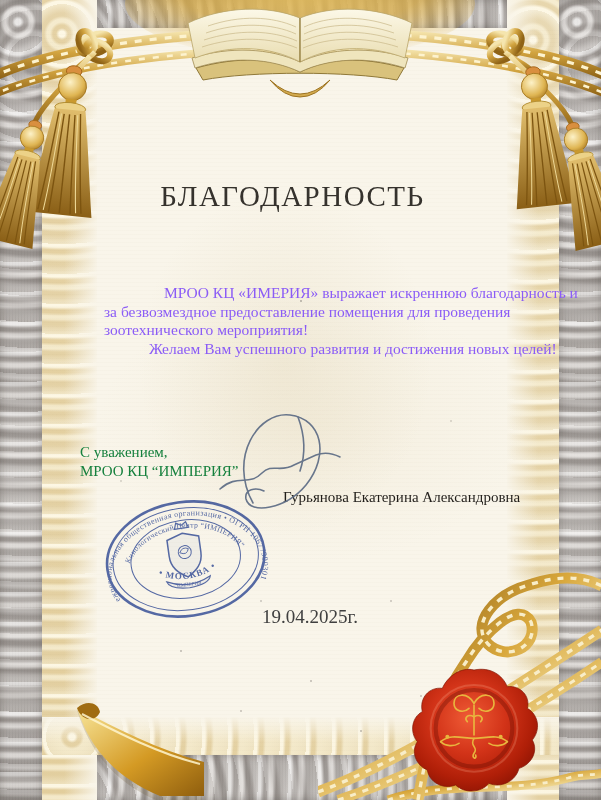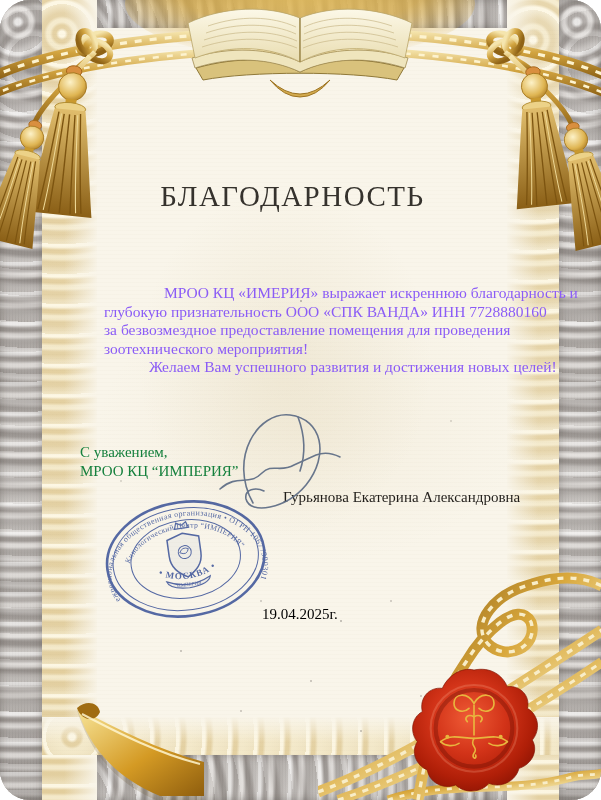--- a/index.html
+++ b/index.html
@@ -1,18 +1,18 @@
 <!DOCTYPE html>
 <html><head>
 <meta charset="utf-8">
 <style>
   html,body{margin:0;padding:0;background:#ffffff;}
   .page{
     position:relative;width:601px;height:800px;overflow:hidden;
-    background:#f9f5ea;font-family:"Liberation Serif",serif;color:#26231f;border-radius:30px;
+    background:#f9f5ea;font-family:"Liberation Serif",serif;color:#26231f;
   }
   
   .bgray{
     position:absolute;z-index:1;
     background:
       repeating-radial-gradient(circle at 18px 22px, rgba(255,255,255,.5) 0 3px, rgba(148,142,138,.5) 6px 9px, rgba(233,230,227,.55) 12px 15px, rgba(128,122,118,.4) 18px 21px, rgba(255,255,255,0) 30px),
       repeating-radial-gradient(circle at 34px 62px, rgba(242,240,238,.6) 0 4px, rgba(142,136,132,.45) 8px 11px, rgba(222,219,216,.5) 15px 18px, rgba(255,255,255,0) 26px),
       repeating-linear-gradient(90deg, rgba(0,0,0,.04) 0 1px, rgba(255,255,255,.05) 1px 3px),
       linear-gradient(135deg,#cac6c3 0%,#b0aba7 38%,#c4c0bc 62%,#a5a09c 100%);
     box-shadow:inset 0 0 8px rgba(60,55,50,.35);
@@ -67,21 +67,21 @@
     transform:translateX(-8px);
     font-size:29px;letter-spacing:1.5px;color:#35322d;
   }
   .bodytext{position:absolute;z-index:3;left:104px;top:284px;width:418px;}
   .body-line{font-size:15.5px;line-height:18.6px;color:#8b5cf6;white-space:nowrap;}
   .indent1{padding-left:60px;}
   .indent2{padding-left:45px;}
   .closing{position:absolute;z-index:3;left:80px;top:443px;}
   .closing-line{font-size:15px;line-height:19px;color:#15803d;white-space:nowrap;}
   .signee{position:absolute;z-index:3;left:283px;top:489px;font-size:15px;color:#211e1a;white-space:nowrap;}
-  .datefield{position:absolute;z-index:3;left:262px;top:606px;font-size:15px;color:#000000;text-align:right;}
+  .datefield{position:absolute;z-index:3;left:262px;top:606px;font-size:19px;color:#404040;text-align:right;}
   
   .topdec{position:absolute;z-index:4;left:0;top:0;pointer-events:none;}
   .sig{position:absolute;z-index:4;left:198px;top:403px;pointer-events:none;}
   .stamp{position:absolute;z-index:5;left:86px;top:486px;transform:rotate(-8deg);mix-blend-mode:multiply;pointer-events:none;}
   .curl{position:absolute;z-index:4;left:36px;top:612px;pointer-events:none;}
   .ropes{position:absolute;z-index:4;left:318px;top:552px;pointer-events:none;}
   .seal{position:absolute;z-index:5;left:404px;top:660px;pointer-events:none;}
   .stamp text{font-family:"Liberation Serif",serif;}
 </style>
 </head>
@@ -194,21 +194,20 @@
       </g>
       <path d="M300 18 L300 62" stroke="#8a7436" stroke-width="1"></path>
       <path d="M270 80 Q 300 108 330 80 Q 316 97 300 97 Q 284 97 270 80 Z" fill="#d4ab4e" stroke="#9c7322" stroke-width="1"></path>
     </g>
   </svg>
 
   <div class="title">БЛАГОДАРНОСТЬ</div>
 
   <div class="bodytext">
     <div class="body-line indent1">МРОО КЦ «ИМЕРИЯ» выражает искреннюю благодарность и</div>
-    <div class="body-line">глубокую признательность ООО «СПК ВАНДА» ИНН 7728880160</div>
     <div class="body-line">за безвозмездное предоставление помещения для проведения</div>
     <div class="body-line">зоотехнического мероприятия!</div>
     <div class="body-line indent2">Желаем Вам успешного развития и достижения новых целей!</div>
   </div>
 
   <div class="closing">
     <div class="closing-line">С уважением,</div>
     <div class="closing-line">МРОО КЦ “ИМПЕРИЯ”</div>
   </div>
   <div class="signee">Гурьянова Екатерина Александровна</div>

